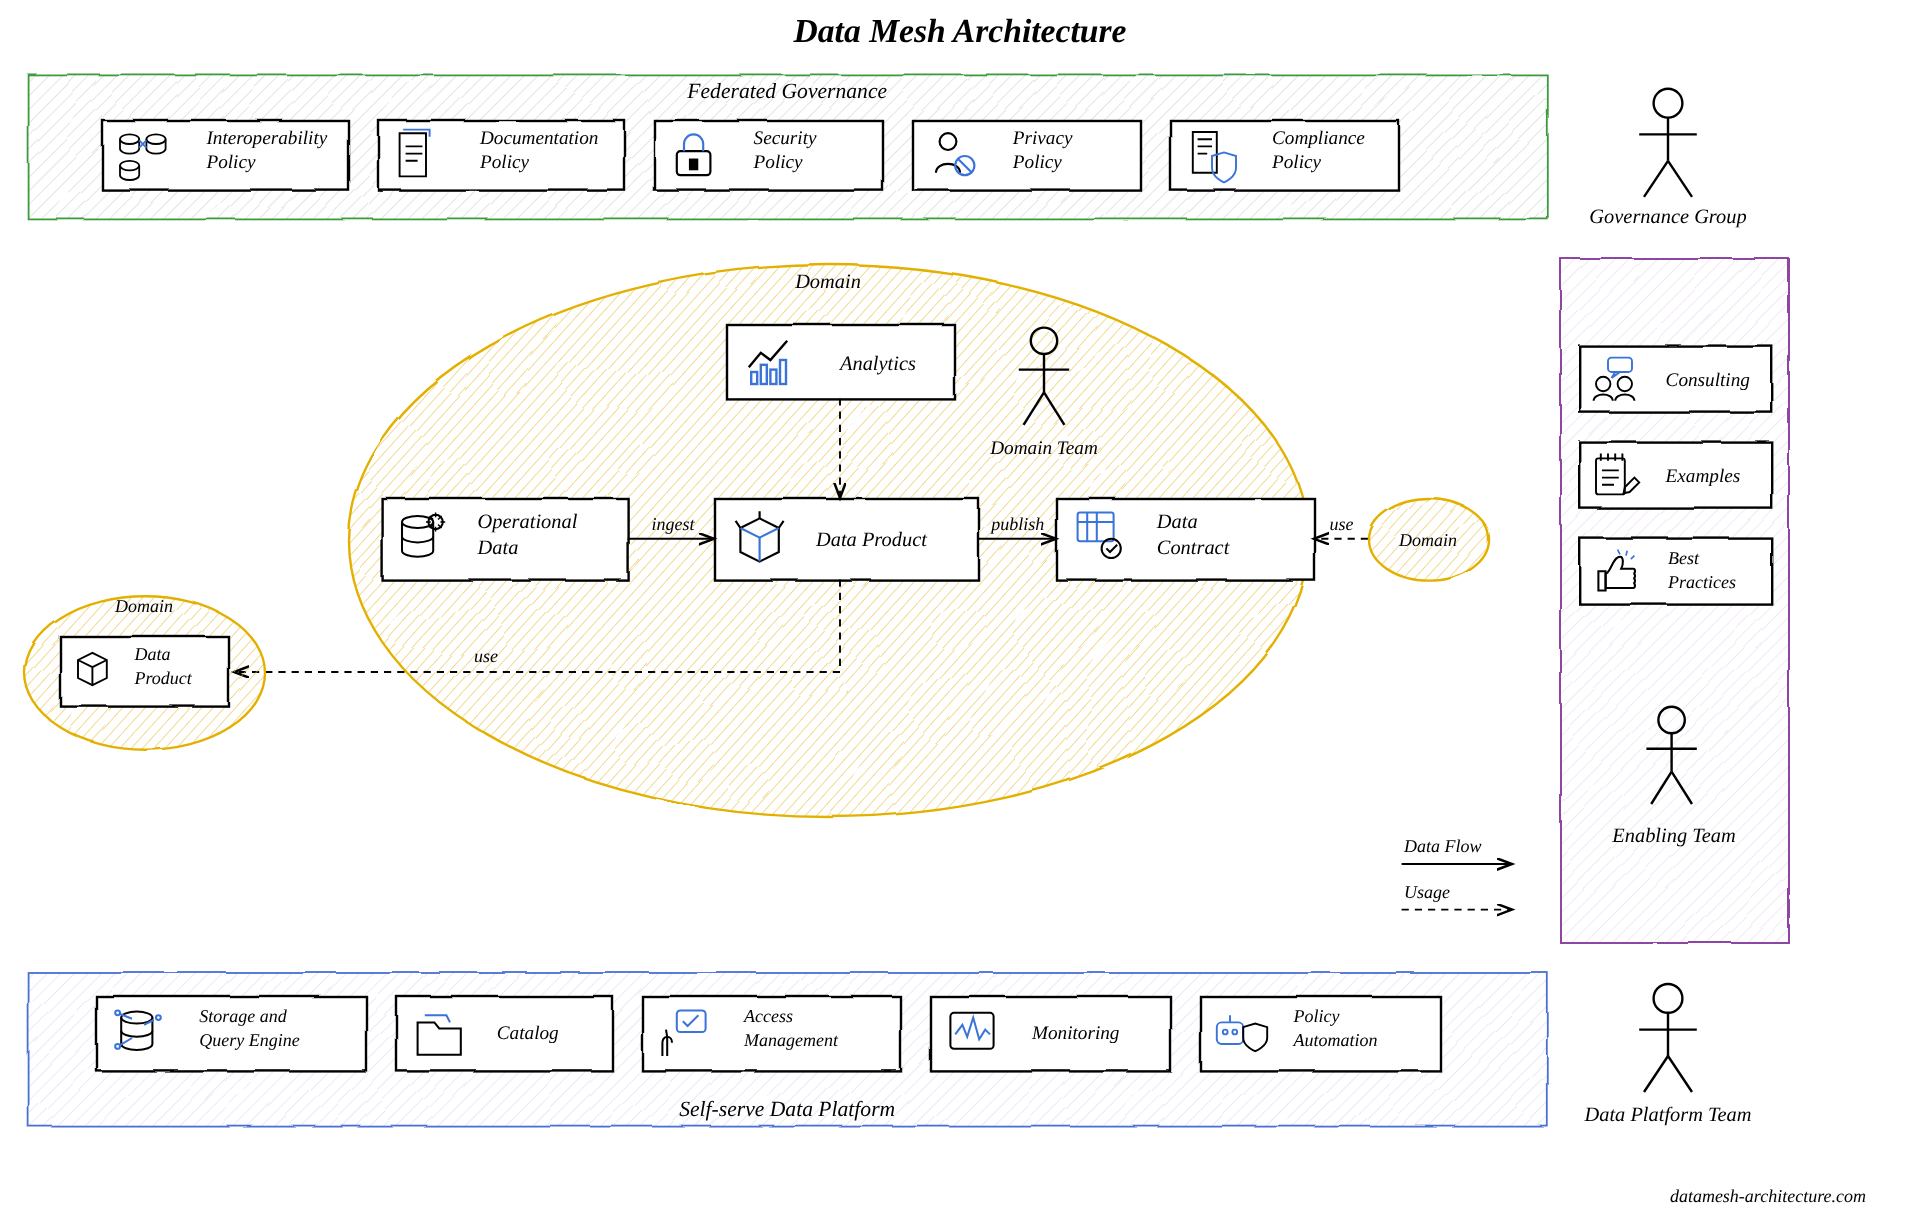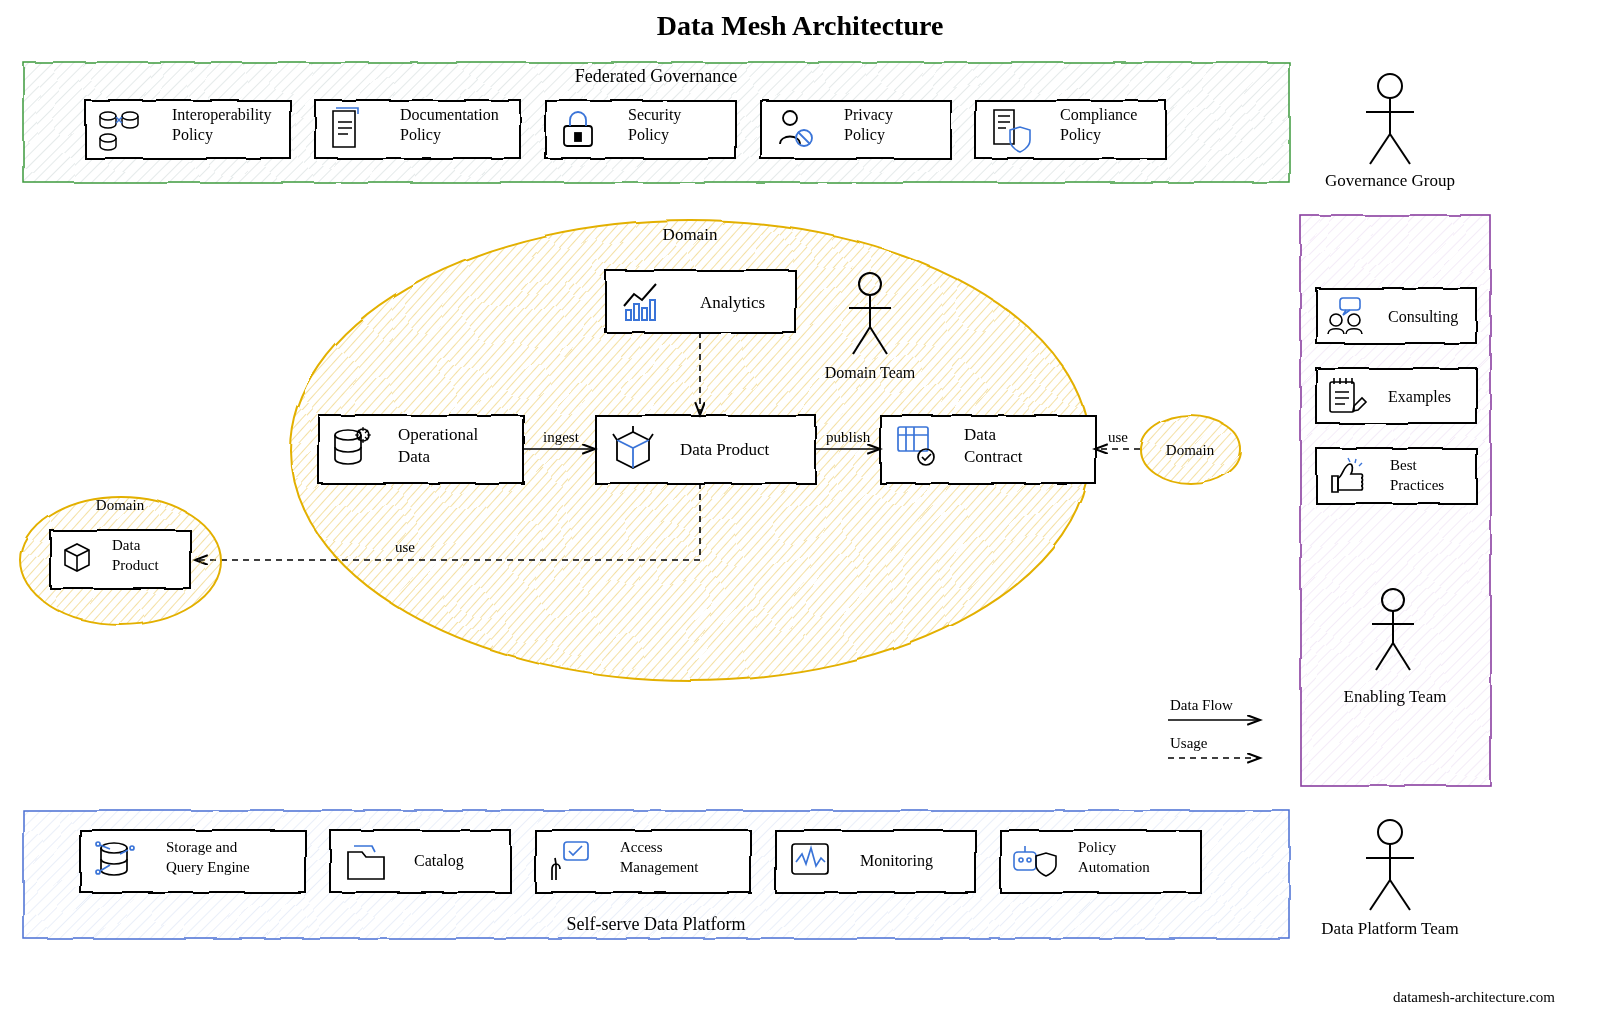--- a/index.html
+++ b/index.html
@@ -1,17 +1,17 @@
 <!DOCTYPE html>
 <html><head>
 <meta charset="utf-8">
 <style>
   html,body{margin:0;padding:0;background:#fff;}
   body{font-family:"Comic Sans MS","Segoe Script","Bradley Hand",cursive;width:1600px;height:1024px;position:relative;overflow:hidden;color:#000;}
-  .stage{position:absolute;inset:0;}
+  .stage{position:absolute;inset:0;font-style:italic;}
   text{font-family:inherit;}
   svg{display:block;}
 </style>
 </head>
 <body>
 
 <div class="stage">
 <svg width="1600" height="1024" viewBox="0 0 1600 1024">
 <defs>
   <pattern id="hatchG" patternUnits="userSpaceOnUse" width="8" height="8" patternTransform="rotate(45)">

